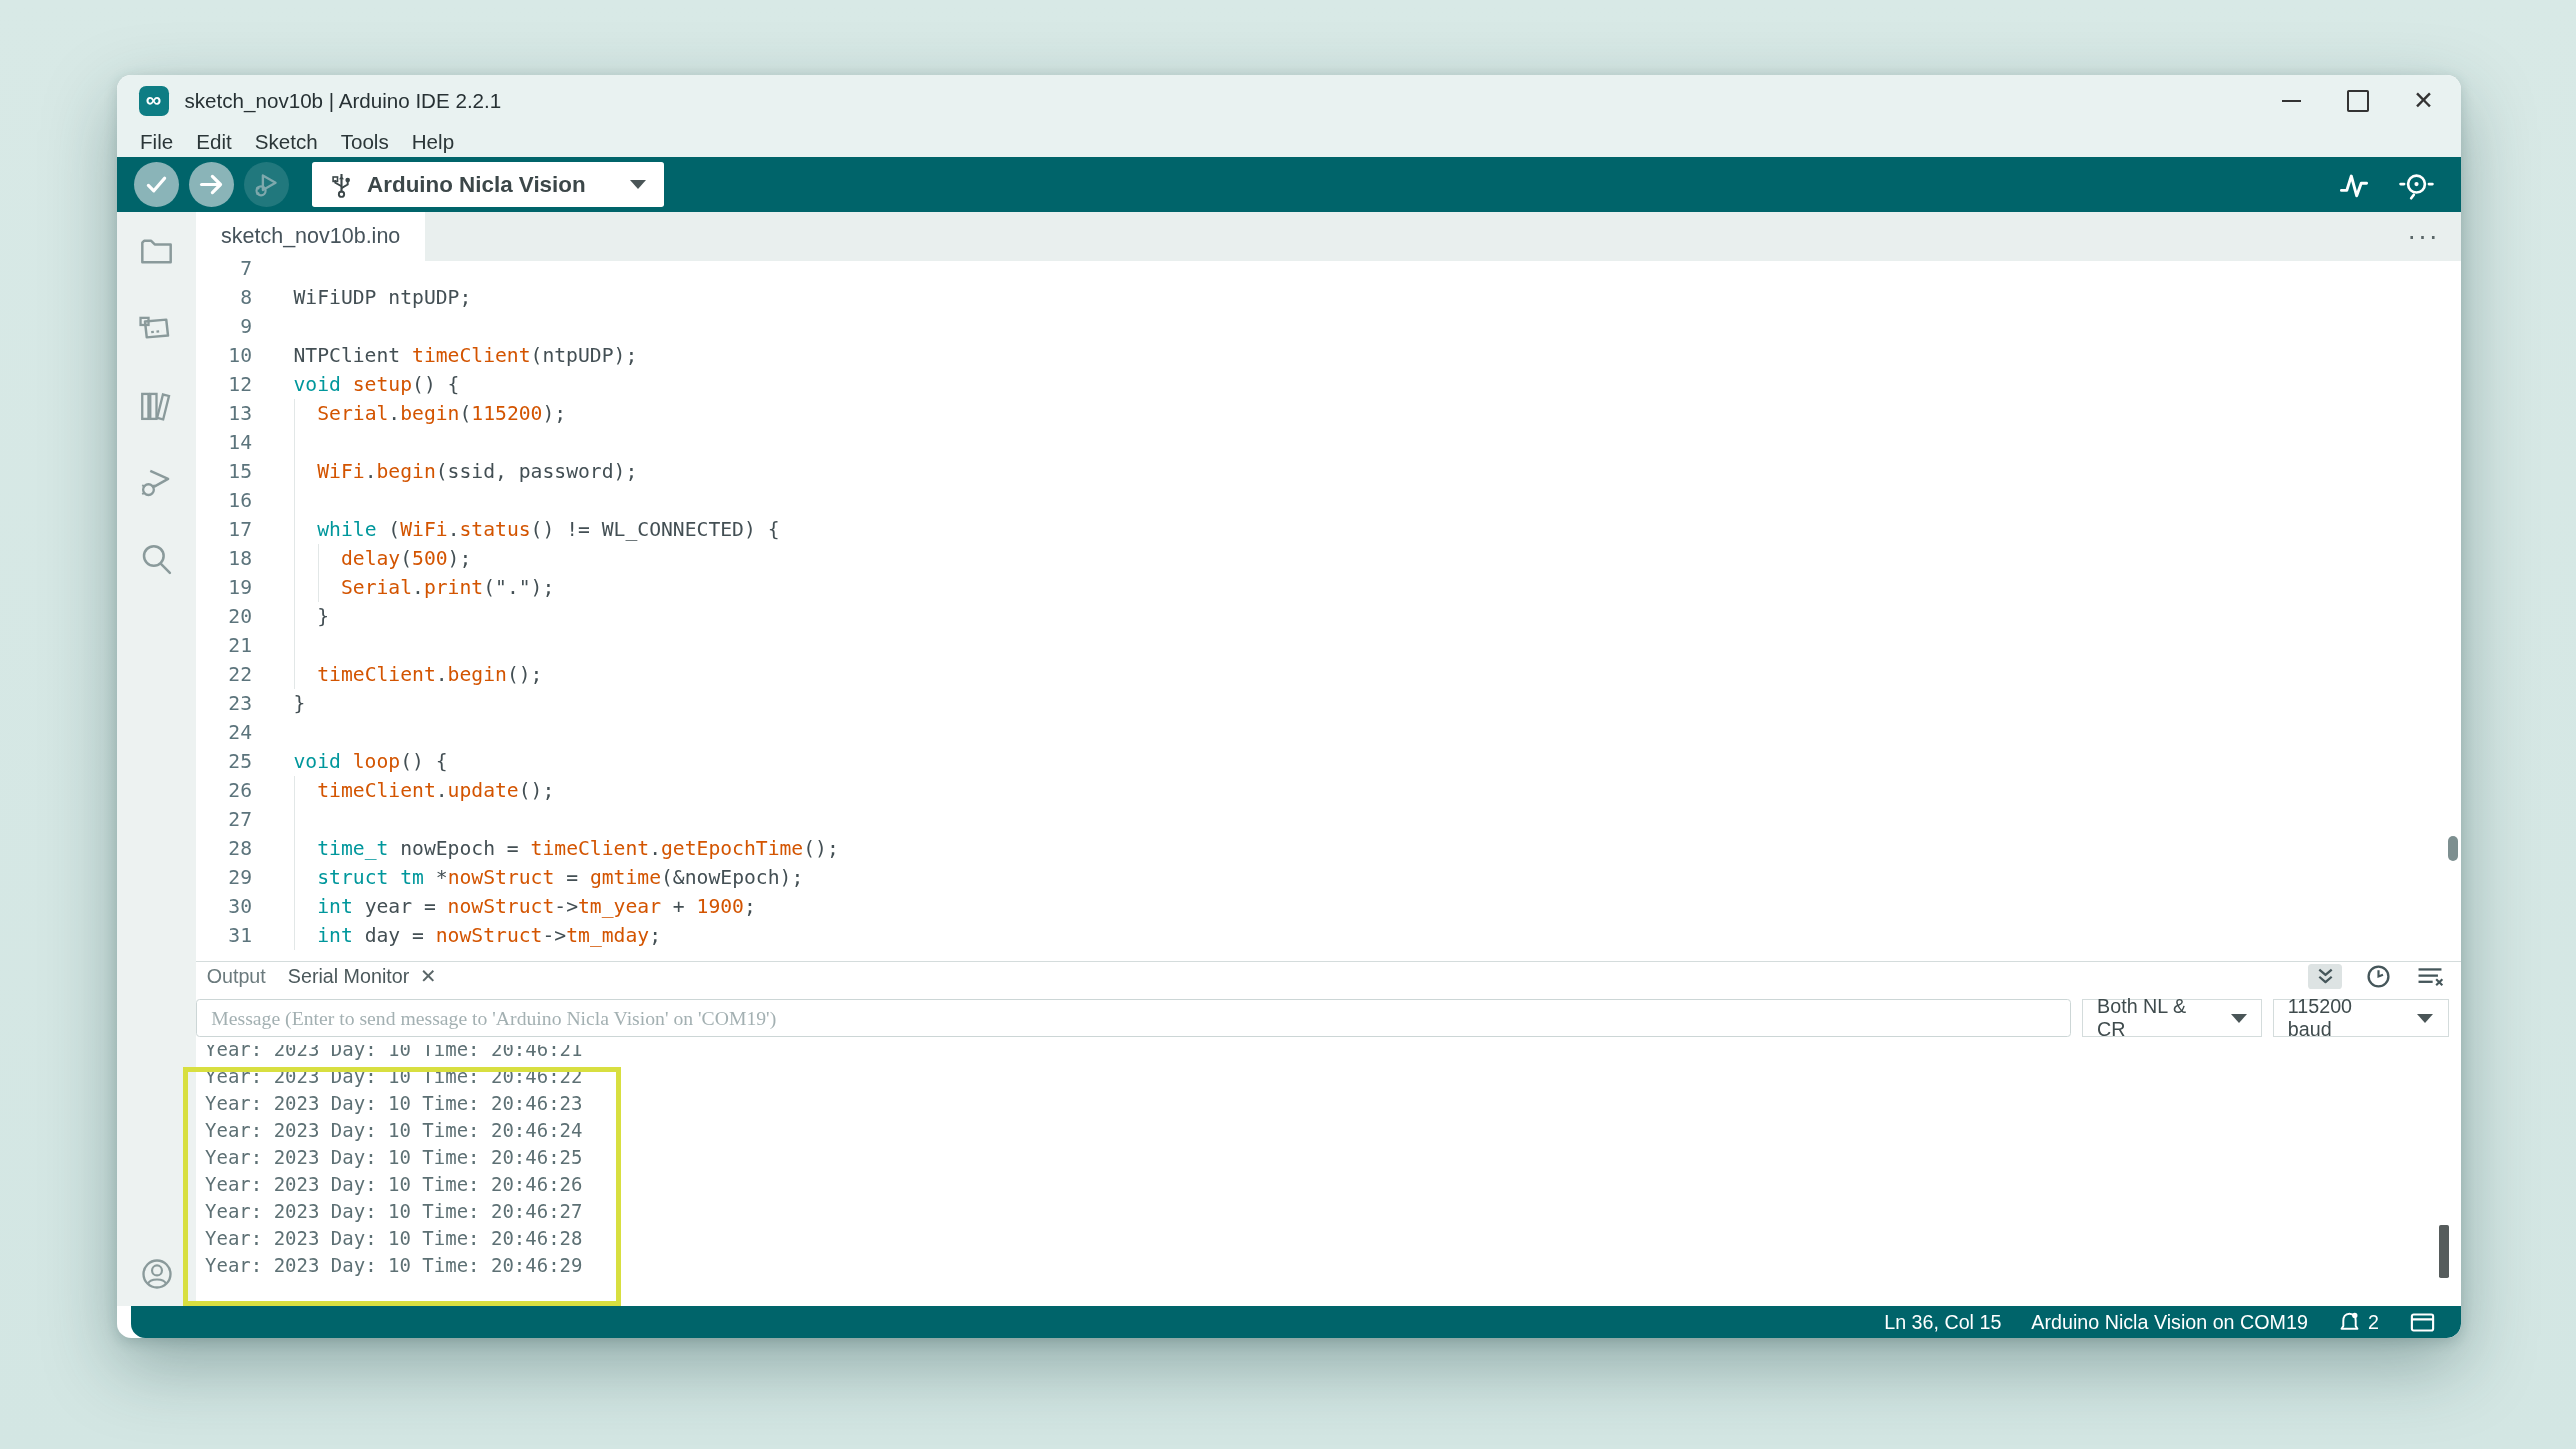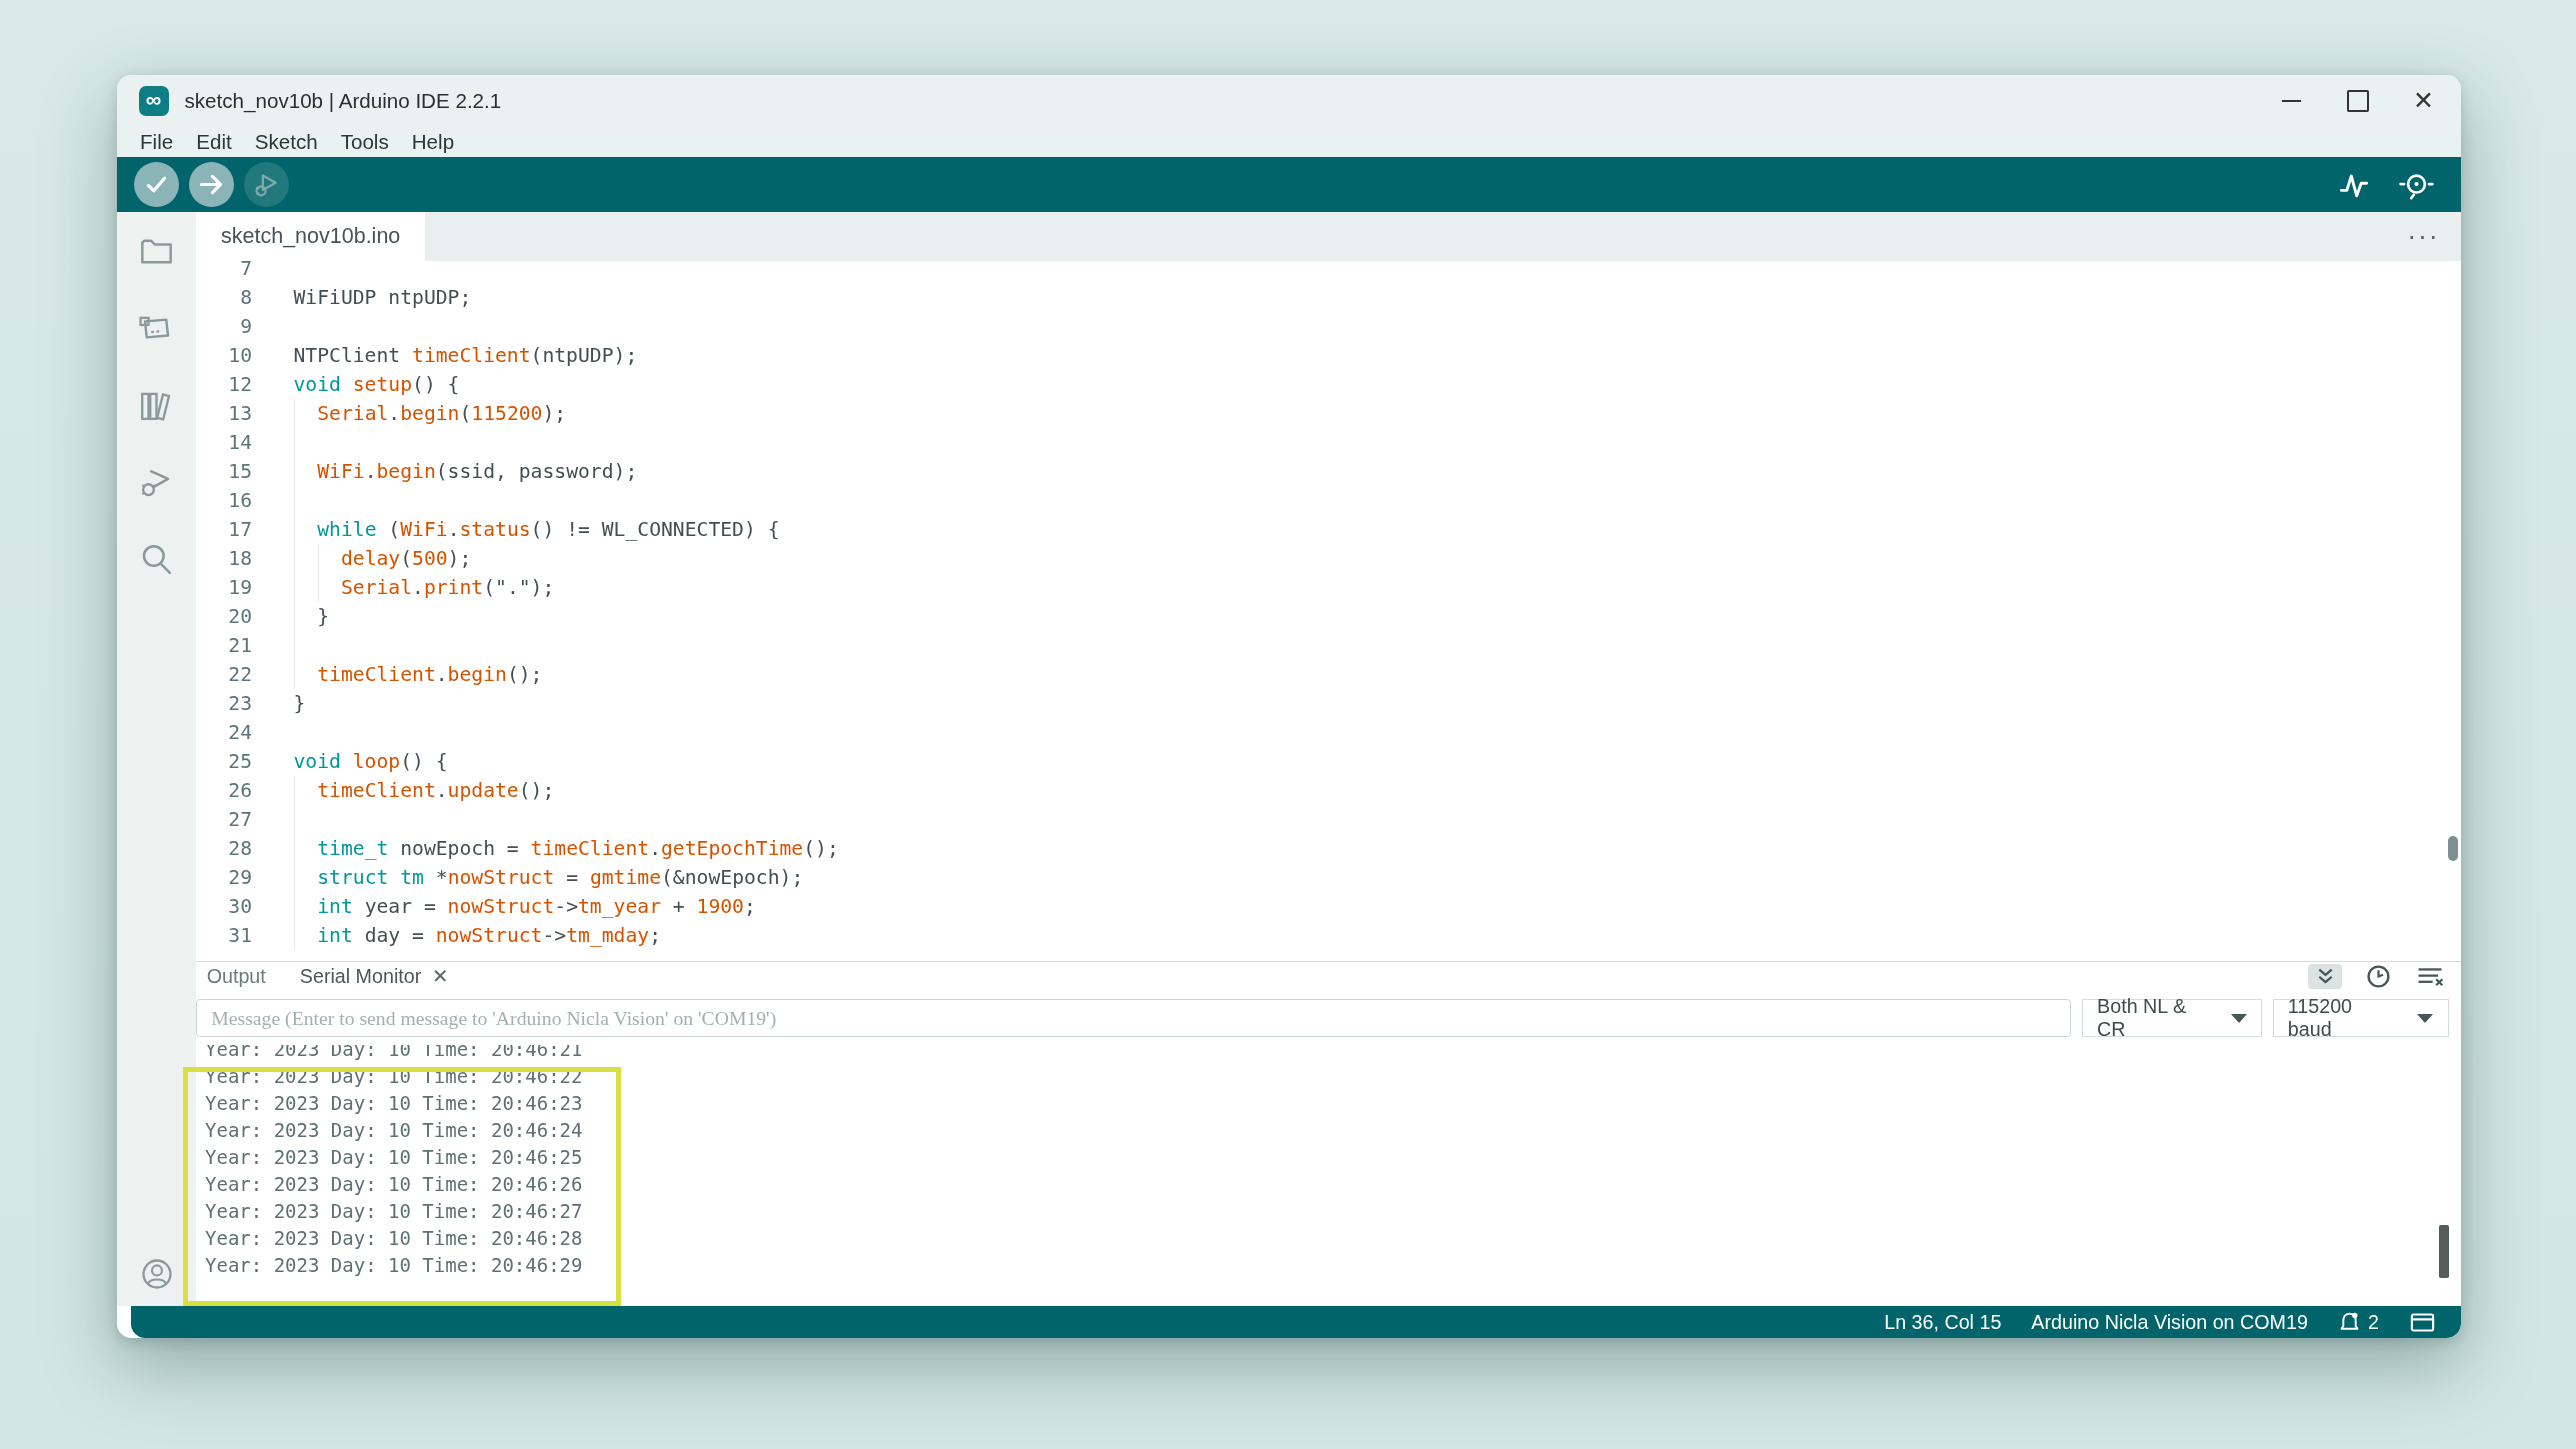--- a/index.html
+++ b/index.html
@@ -55,21 +55,21 @@
     font-family:"DejaVu Sans Mono",monospace;font-size:19.7px;}
   .code-lines{position:absolute;left:0;right:0;top:-7.2px;}
   .code-row{display:flex;height:29px;line-height:29px;position:relative;}
   .ln{width:85px;padding-right:29px;box-sizing:border-box;text-align:right;color:#5c747c;flex:none;}
   .code{padding-left:12.5px;white-space:pre;color:#434f54;}
   .c-d{color:#434f54;} .c-k{color:#00979c;} .c-o{color:#d35400;}
   .guide{position:absolute;top:0;bottom:0;width:0.9px;background:#e2e7e7;}
   .ed-scroll{position:absolute;right:2.7px;top:575px;width:10.7px;height:25px;background:#7d8f90;border-radius:5.4px;}
   
   .bottompanel{height:344px;flex:none;border-top:0.9px solid #d4dcdc;display:flex;flex-direction:column;background:#fff;}
-  .ptabs{height:29.5px;display:flex;align-items:center;padding-left:10.7px;gap:34px;flex:none;position:relative;}
+  .ptabs{height:29.5px;display:flex;align-items:center;padding-left:10.7px;gap:22px;flex:none;position:relative;}
   .ptab{font-size:19.7px;color:#6b7a7d;display:flex;align-items:center;gap:10.7px;}
   .ptab.active{color:#4b585b;}
   .ptab .close-x{font-size:19.7px;color:#5a6668;}
   .ptab-icons{position:absolute;right:16px;top:0;height:29.5px;display:flex;align-items:center;gap:23px;}
   .chevbox{background:#dde3e3;border-radius:3.6px;width:34px;height:25px;display:flex;align-items:center;justify-content:center;}
   .inputrow{height:53px;display:flex;align-items:center;gap:10.7px;padding-right:12.5px;flex:none;}
   .msginput{flex:1;height:38px;border:0.9px solid #ccd6d6;border-radius:3.6px;font-size:19.7px;
     padding:0 14.3px;color:#333;outline:none;font-family:Liberation Serif, serif;box-sizing:border-box;}
   .msginput::placeholder{color:#a3b0b2;}
   .dd{height:38px;background:#fff;border:0.9px solid #d4dcdc;border-radius:0;display:flex;align-items:center;
@@ -134,20 +134,33 @@
       </svg>
     </div>
     <div class="tbtn dim">
       <svg width="29" height="29" viewBox="0 0 32 32">
         <path d="M12 6 L26 14 L12 22 Z" fill="none" stroke="#7fa9ad" stroke-width="2.6" stroke-linejoin="round"></path>
         <circle cx="10" cy="23" r="5" fill="none" stroke="#7fa9ad" stroke-width="2.4"></circle>
         <line x1="5" y1="19" x2="8" y2="21" stroke="#7fa9ad" stroke-width="2"></line>
         <line x1="5" y1="27" x2="8" y2="25" stroke="#7fa9ad" stroke-width="2"></line>
       </svg>
     </div>
+    <div class="boardsel">
+      <svg width="23" height="27" viewBox="0 0 26 30">
+        <line x1="13" y1="3" x2="13" y2="24" stroke="#3c4749" stroke-width="2.4"></line>
+        <path d="M13 6 L10 9 L16 9 Z" fill="#3c4749"></path>
+        <path d="M13 17 L6 13 L6 10" fill="none" stroke="#3c4749" stroke-width="2.2"></path>
+        <rect x="3.5" y="6.5" width="5" height="5" fill="none" stroke="#3c4749" stroke-width="1.8"></rect>
+        <path d="M13 19 L20 15 L20 12" fill="none" stroke="#3c4749" stroke-width="2.2"></path>
+        <circle cx="20" cy="10" r="2.6" fill="#3c4749"></circle>
+        <circle cx="13" cy="26" r="3" fill="none" stroke="#3c4749" stroke-width="2.2"></circle>
+      </svg>
+      <span class="lbl">Arduino Nicla Vision</span>
+      <div class="caret"></div>
+    </div>
     <div class="tb-right">
       <div>
         <svg width="36" height="36" viewBox="0 0 40 40">
           <polyline points="6,26 12,26 17,10 23,32 28,18 34,18" fill="none" stroke="#ffffff" stroke-width="3.2" stroke-linecap="round" stroke-linejoin="round"></polyline>
         </svg>
       </div>
       <div>
         <svg width="39" height="36" viewBox="0 0 44 40">
           <circle cx="22" cy="19" r="9.5" fill="none" stroke="#ffffff" stroke-width="3"></circle>
           <circle cx="22" cy="19" r="2.4" fill="#ffffff"></circle>

